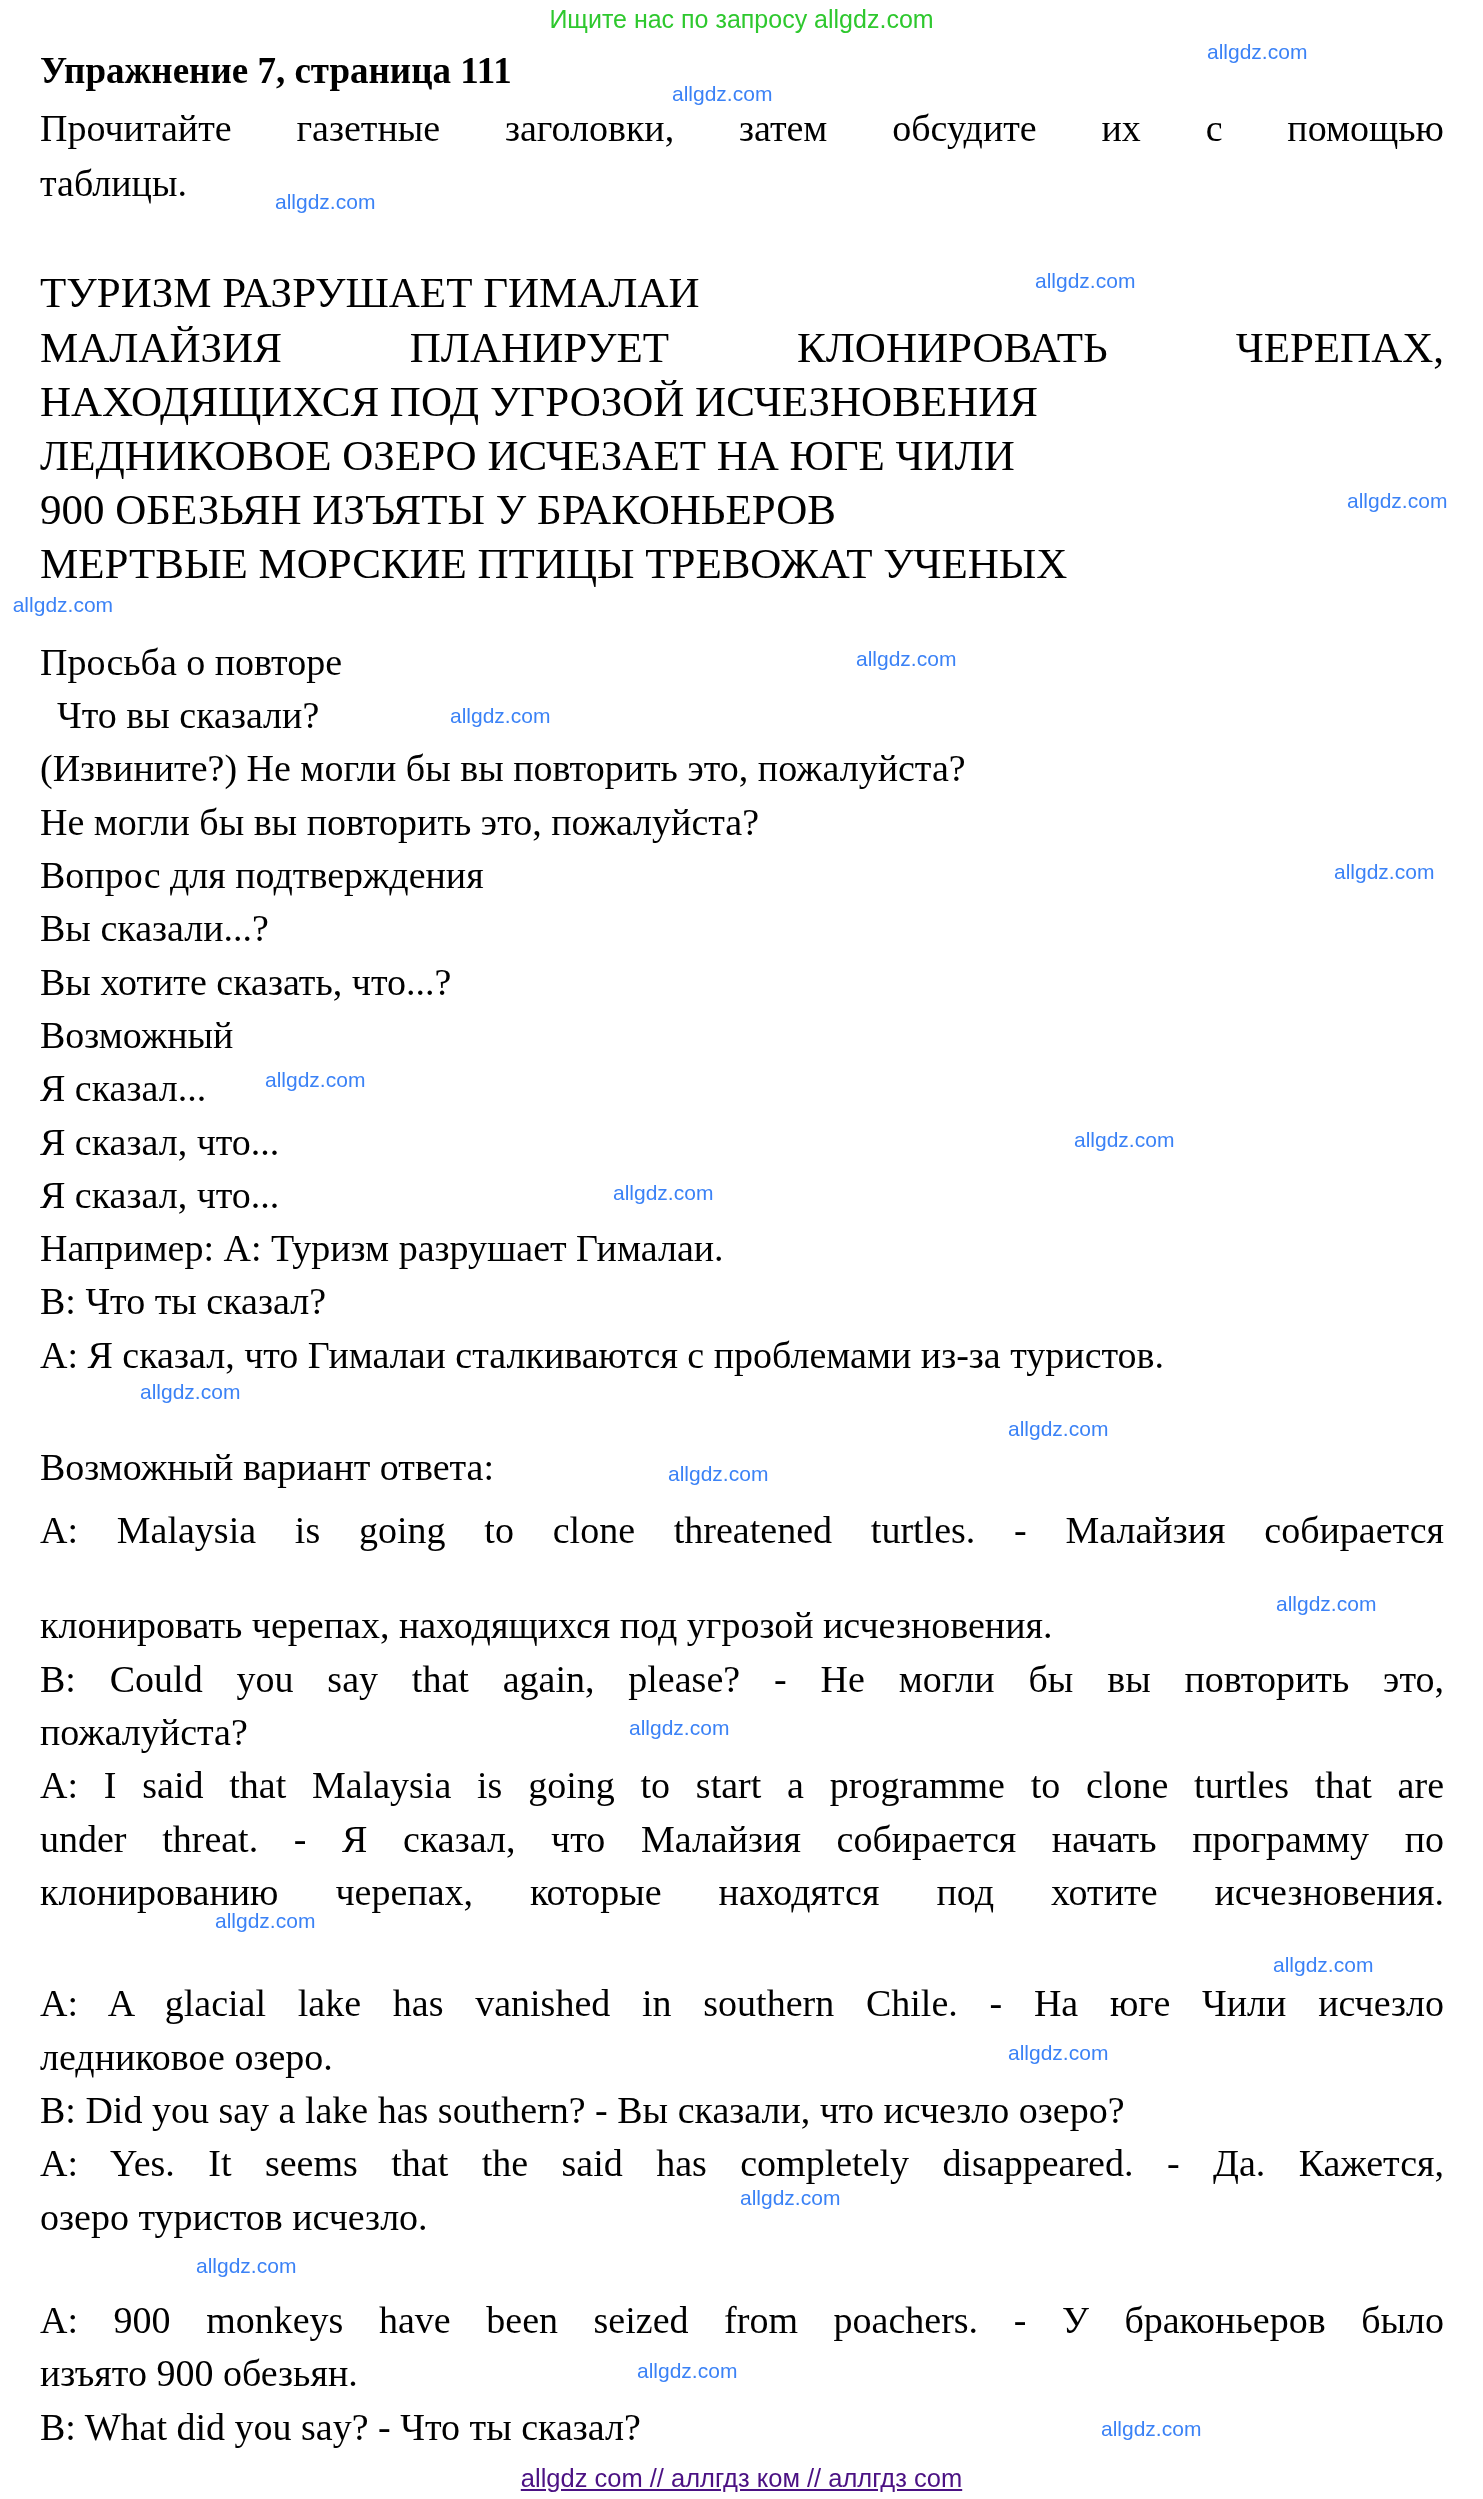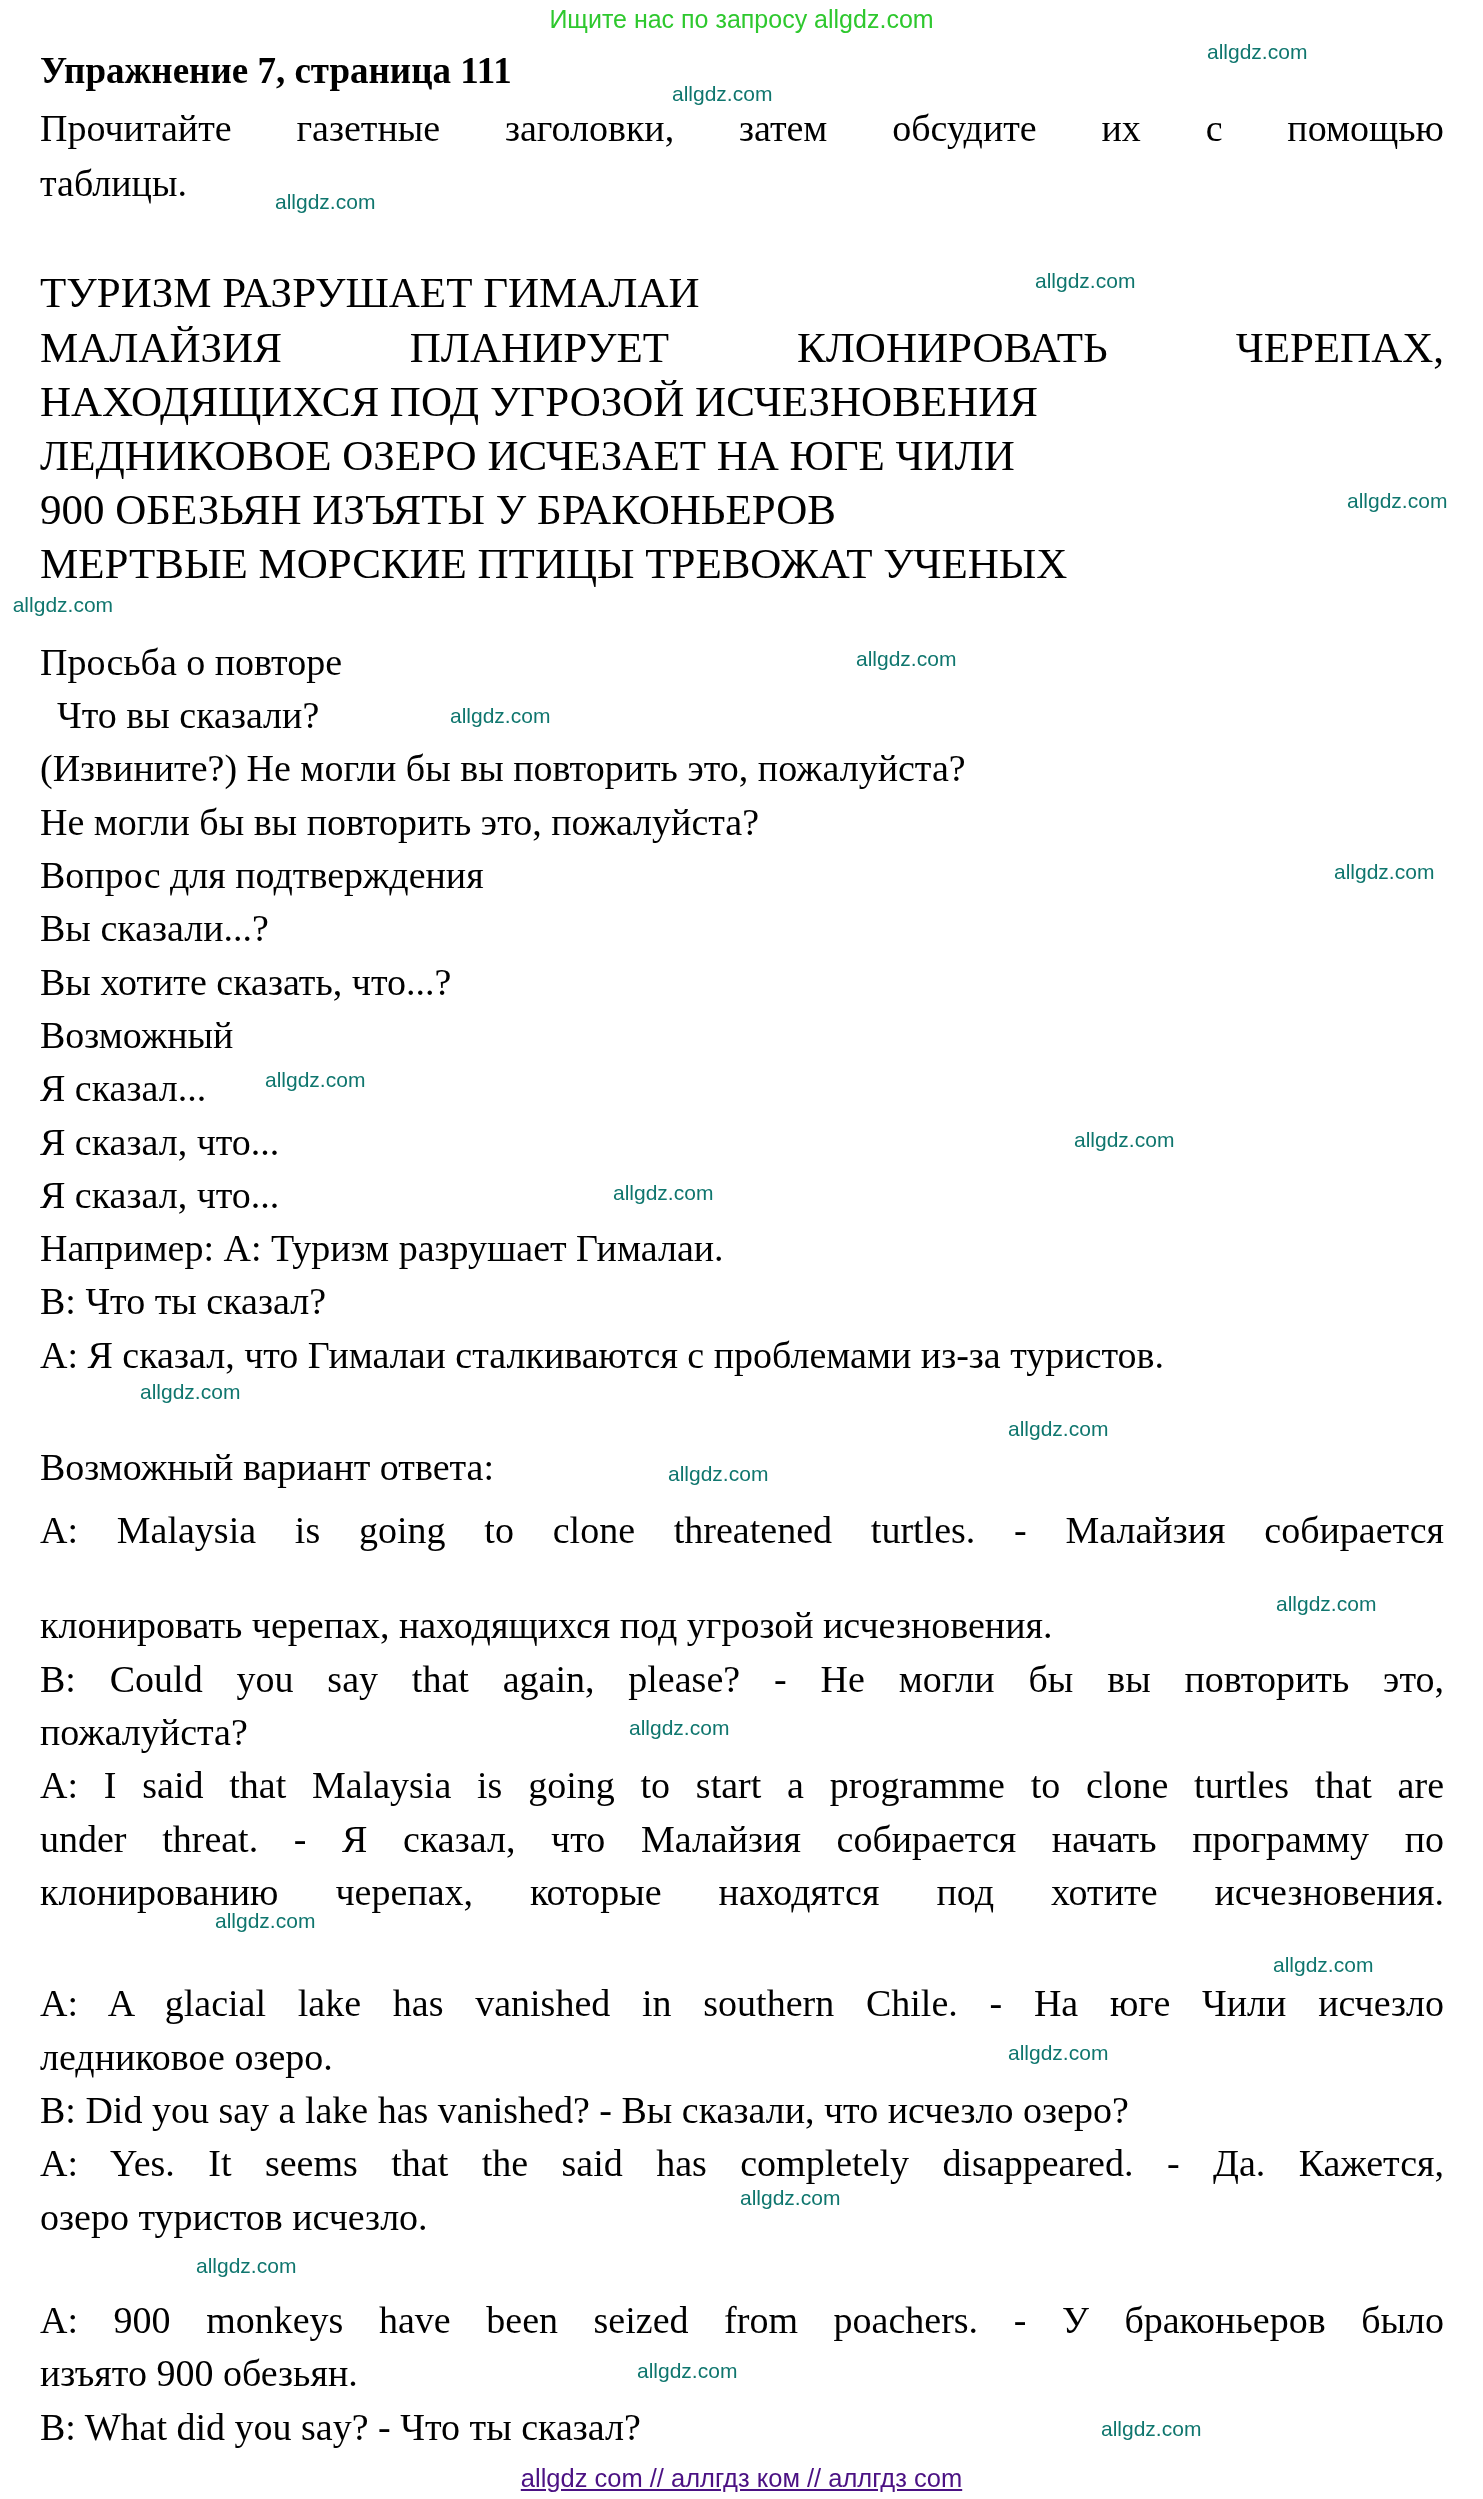--- a/index.html
+++ b/index.html
@@ -9,21 +9,21 @@
     font-family:"Liberation Serif", serif;
     font-size:38px;line-height:51px;color:#000;
     white-space:nowrap;
   }
   .just{white-space:normal;text-align:justify;text-align-last:justify;}
   .headline{font-size:43px;letter-spacing:0px;}
   .doc-title{font-weight:bold;font-size:37px;}
   .wm{
     position:absolute;
     font-family:"Liberation Sans", sans-serif;
-    font-size:21px;line-height:27px;color:#0f766e;
+    font-size:21px;line-height:27px;color:#3b82f6;
     white-space:nowrap;
   }
   .banner{
     position:absolute;top:3.2px;left:0;width:100%;text-align:center;
     font-family:"Liberation Sans", sans-serif;
     font-size:25px;line-height:32px;color:#2ec82e;
   }
   .footer{
     position:absolute;top:2462px;left:0;width:100%;text-align:center;
     font-family:"Liberation Sans", sans-serif;
@@ -68,21 +68,21 @@
 <div class="line just" style="top:1505px;">А: Malaysia is going to clone threatened turtles. - Малайзия собирается</div>
 <div class="line" style="top:1600px;">клонировать черепах, находящихся под угрозой исчезновения.</div>
 <div class="line just" style="top:1654px;">B: Could you say that again, please? - Не могли бы вы повторить это,</div>
 <div class="line" style="top:1707px;">пожалуйста?</div>
 <div class="line just" style="top:1760px;">A: I said that Malaysia is going to start a programme to clone turtles that are</div>
 <div class="line just" style="top:1814px;">under threat. - Я сказал, что Малайзия собирается начать программу по</div>
 <div class="line just" style="top:1867px;">клонированию черепах, которые находятся под хотите исчезновения.</div>
 
 <div class="line just" style="top:1978px;">A: A glacial lake has vanished in southern Chile. - На юге Чили исчезло</div>
 <div class="line" style="top:2032px;">ледниковое озеро.</div>
-<div class="line" style="top:2085px;">B: Did you say a lake has vanished? - Вы сказали, что исчезло озеро?</div>
+<div class="line" style="top:2085px;">B: Did you say a lake has southern? - Вы сказали, что исчезло озеро?</div>
 <div class="line just" style="top:2138px;">A: Yes. It seems that the said has completely disappeared. - Да. Кажется,</div>
 <div class="line" style="top:2192px;">озеро туристов исчезло.</div>
 
 <div class="line just" style="top:2295px;">A: 900 monkeys have been seized from poachers. - У браконьеров было</div>
 <div class="line" style="top:2348px;">изъято 900 обезьян.</div>
 <div class="line" style="top:2402px;">B: What did you say? - Что ты сказал?</div>
 
 <span class="wm" style="left:1207px;top:38px;">allgdz.com</span>
 <span class="wm" style="left:672px;top:80px;">allgdz.com</span>
 <span class="wm" style="left:275px;top:188px;">allgdz.com</span>

